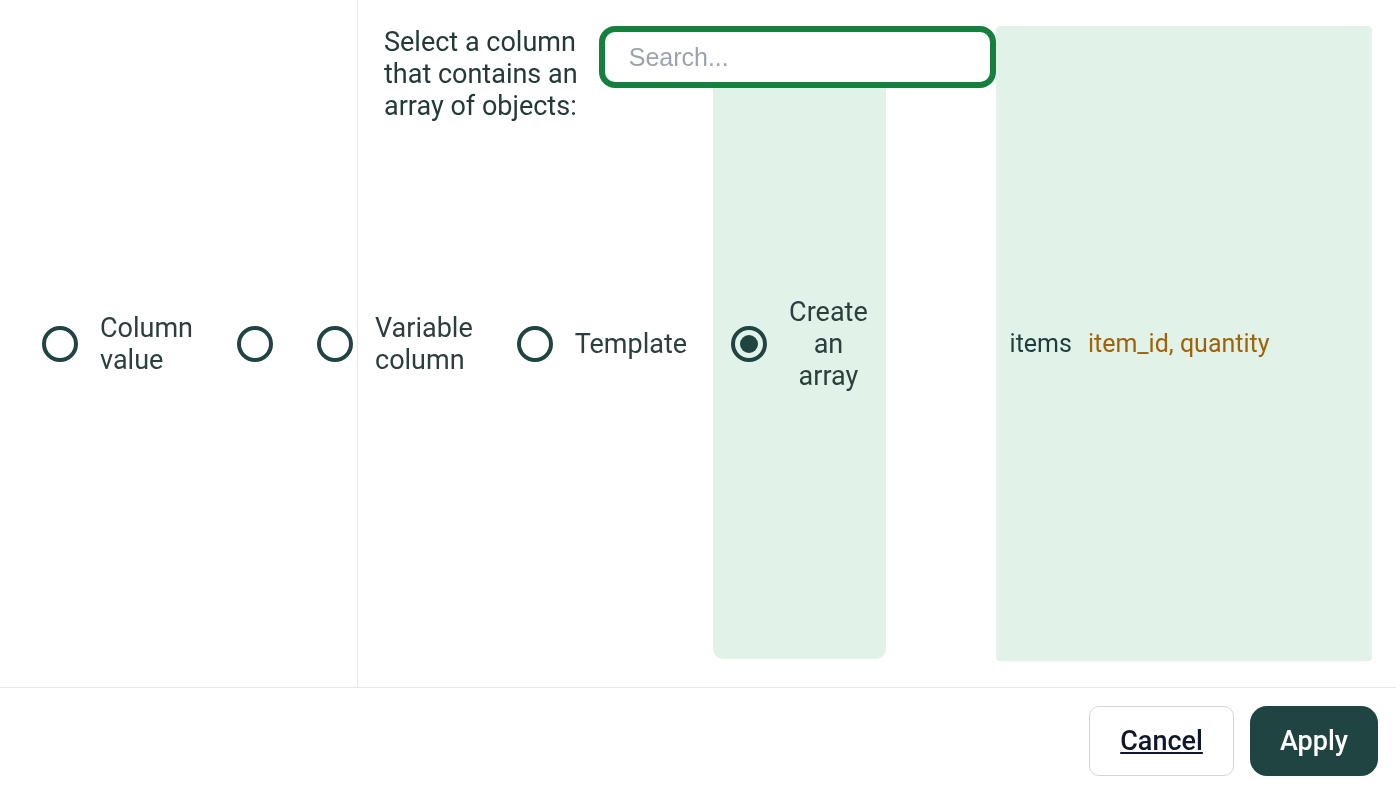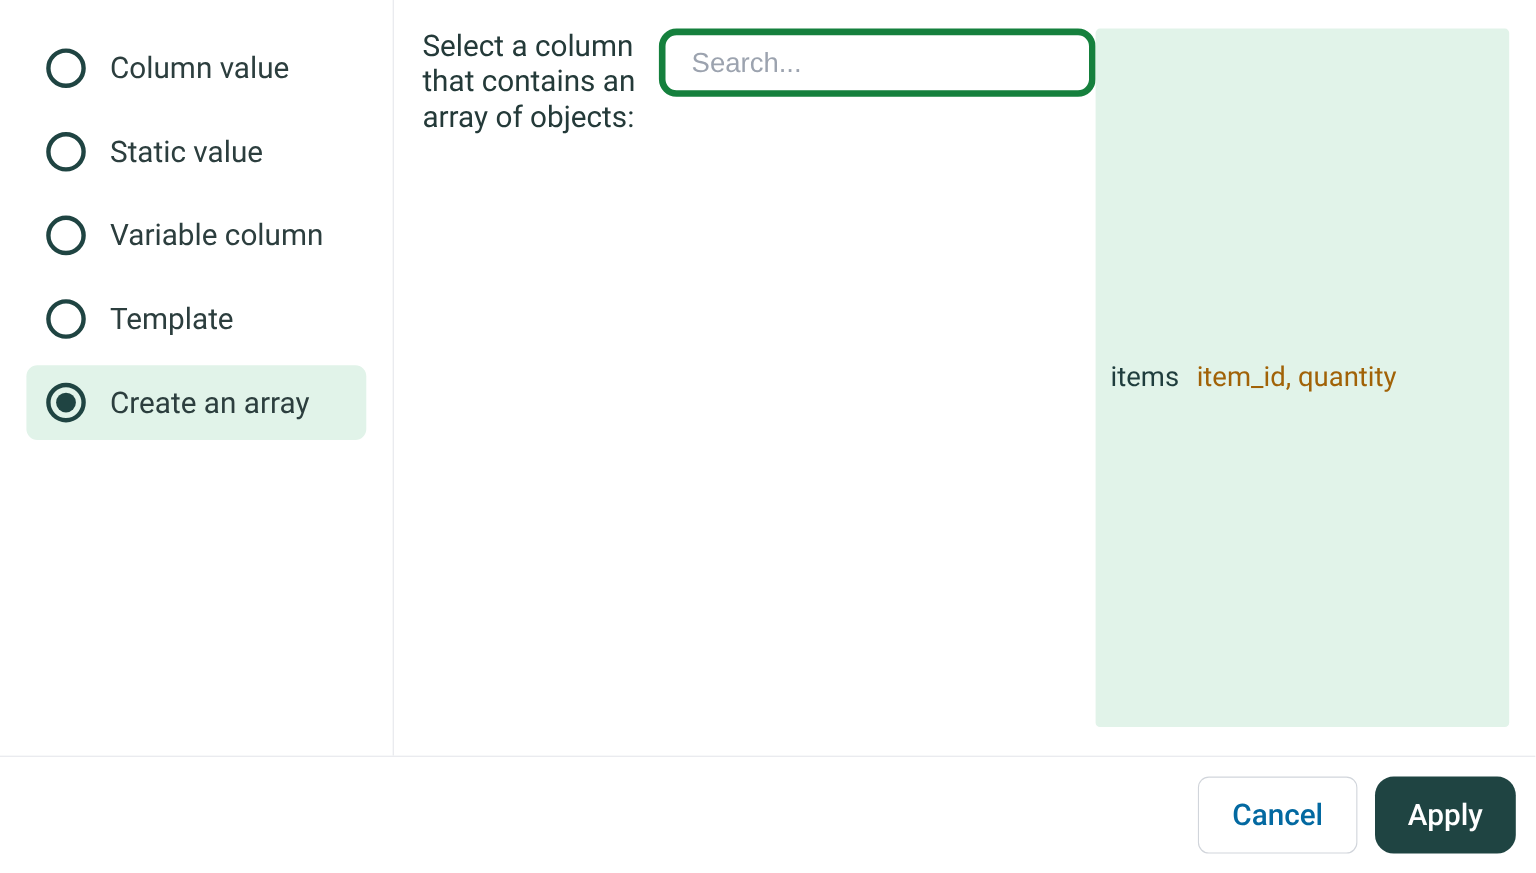--- a/index.html
+++ b/index.html
@@ -20,21 +20,21 @@
     .main-area {
       display: flex;
       flex: 1;
       overflow: hidden;
     }
     .sidebar {
       width: 358px;
       border-right: 1px solid #e5e7eb;
       padding: 28px 24px 28px 24px;
       display: flex;
-      flex-direction: column;
+      flex-direction: row;
       gap: 8px;
     }
     .radio-option {
       display: flex;
       align-items: center;
       gap: 22px;
       padding: 16px 18px;
       border-radius: 10px;
       cursor: pointer;
       font-size: 27px;
@@ -120,40 +120,40 @@
       padding: 18px 30px;
       border-radius: 10px;
       cursor: pointer;
       font-weight: 500;
       border: none;
       font-family: inherit;
     }
     .btn-cancel {
       background: #ffffff;
       border: 1px solid #d1d5db;
-      color: #0369a1;
+      color: #0f172a;
+      text-decoration: underline;
     }
     .btn-apply {
       background: #1f4442;
       color: #ffffff;
       border-radius: 17px;
     }
   </style>
 </head>
 <body>
 
 <div class="main-area">
   <div class="sidebar">
     <div class="radio-option">
       <span class="radio-circle"></span>
       <span>Column value</span>
     </div>
     <div class="radio-option">
       <span class="radio-circle"></span>
-      <span>Static value</span>
     </div>
     <div class="radio-option">
       <span class="radio-circle"></span>
       <span>Variable column</span>
     </div>
     <div class="radio-option">
       <span class="radio-circle"></span>
       <span>Template</span>
     </div>
     <div class="radio-option selected">

